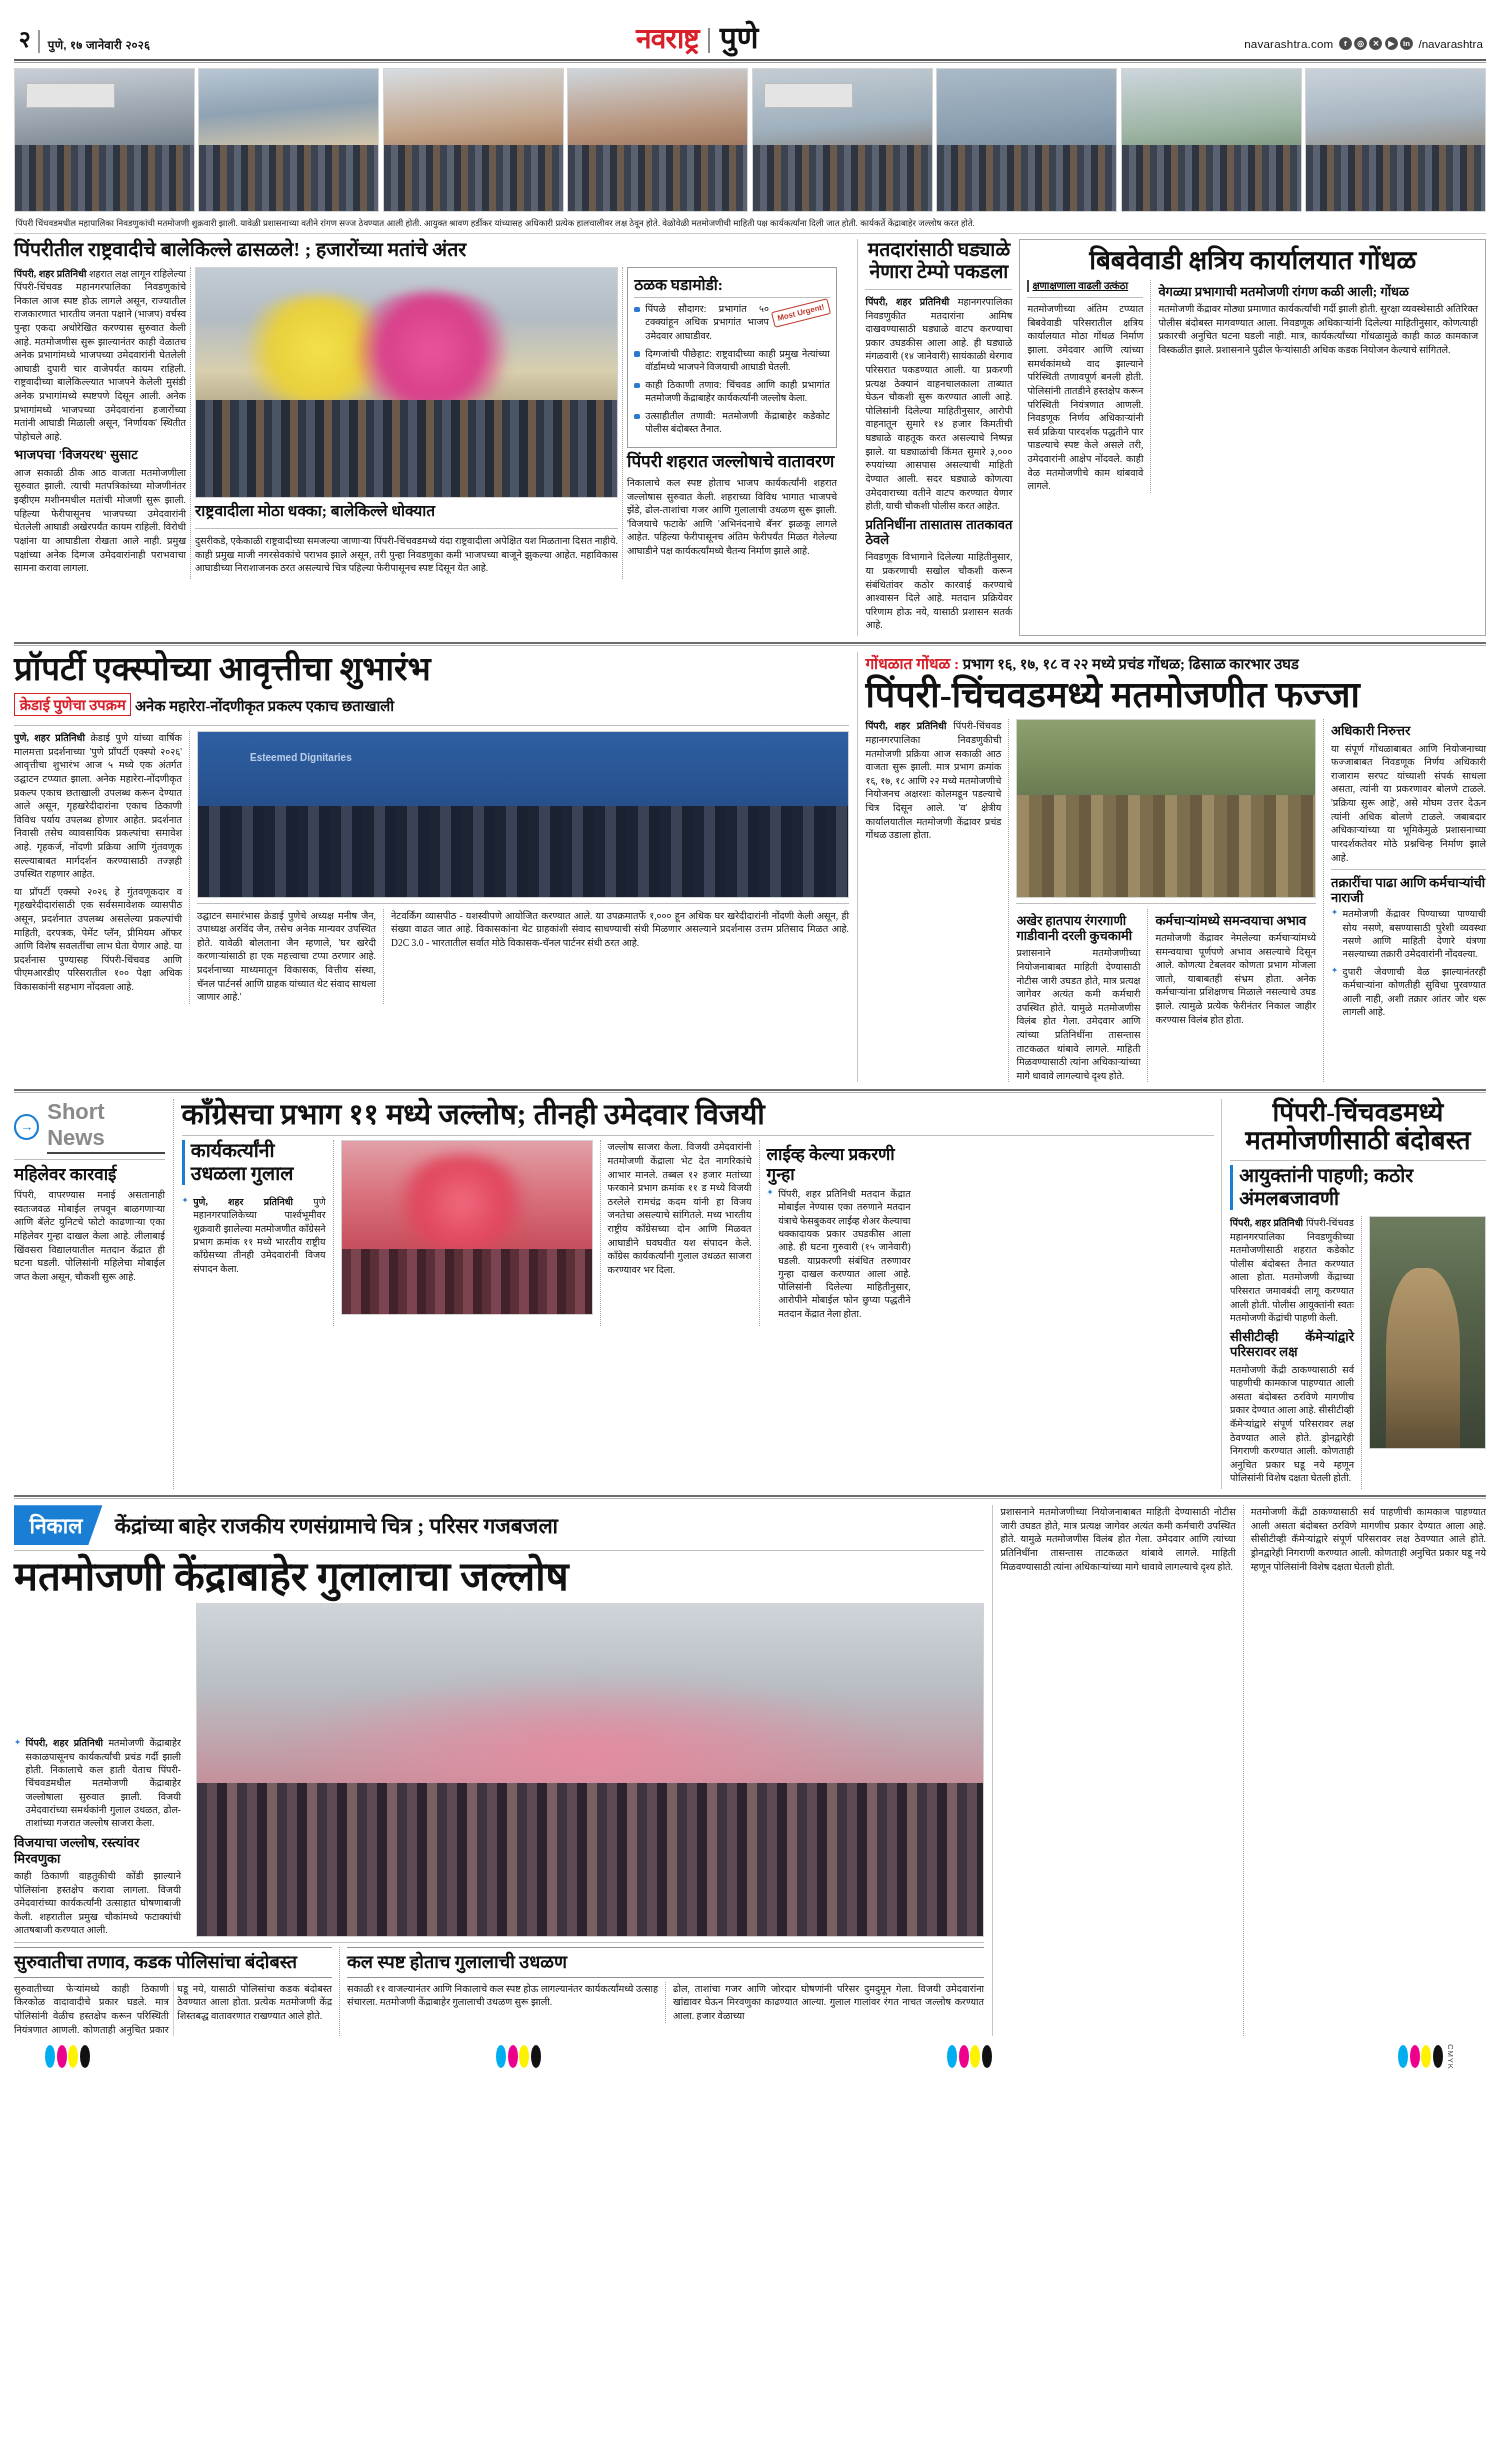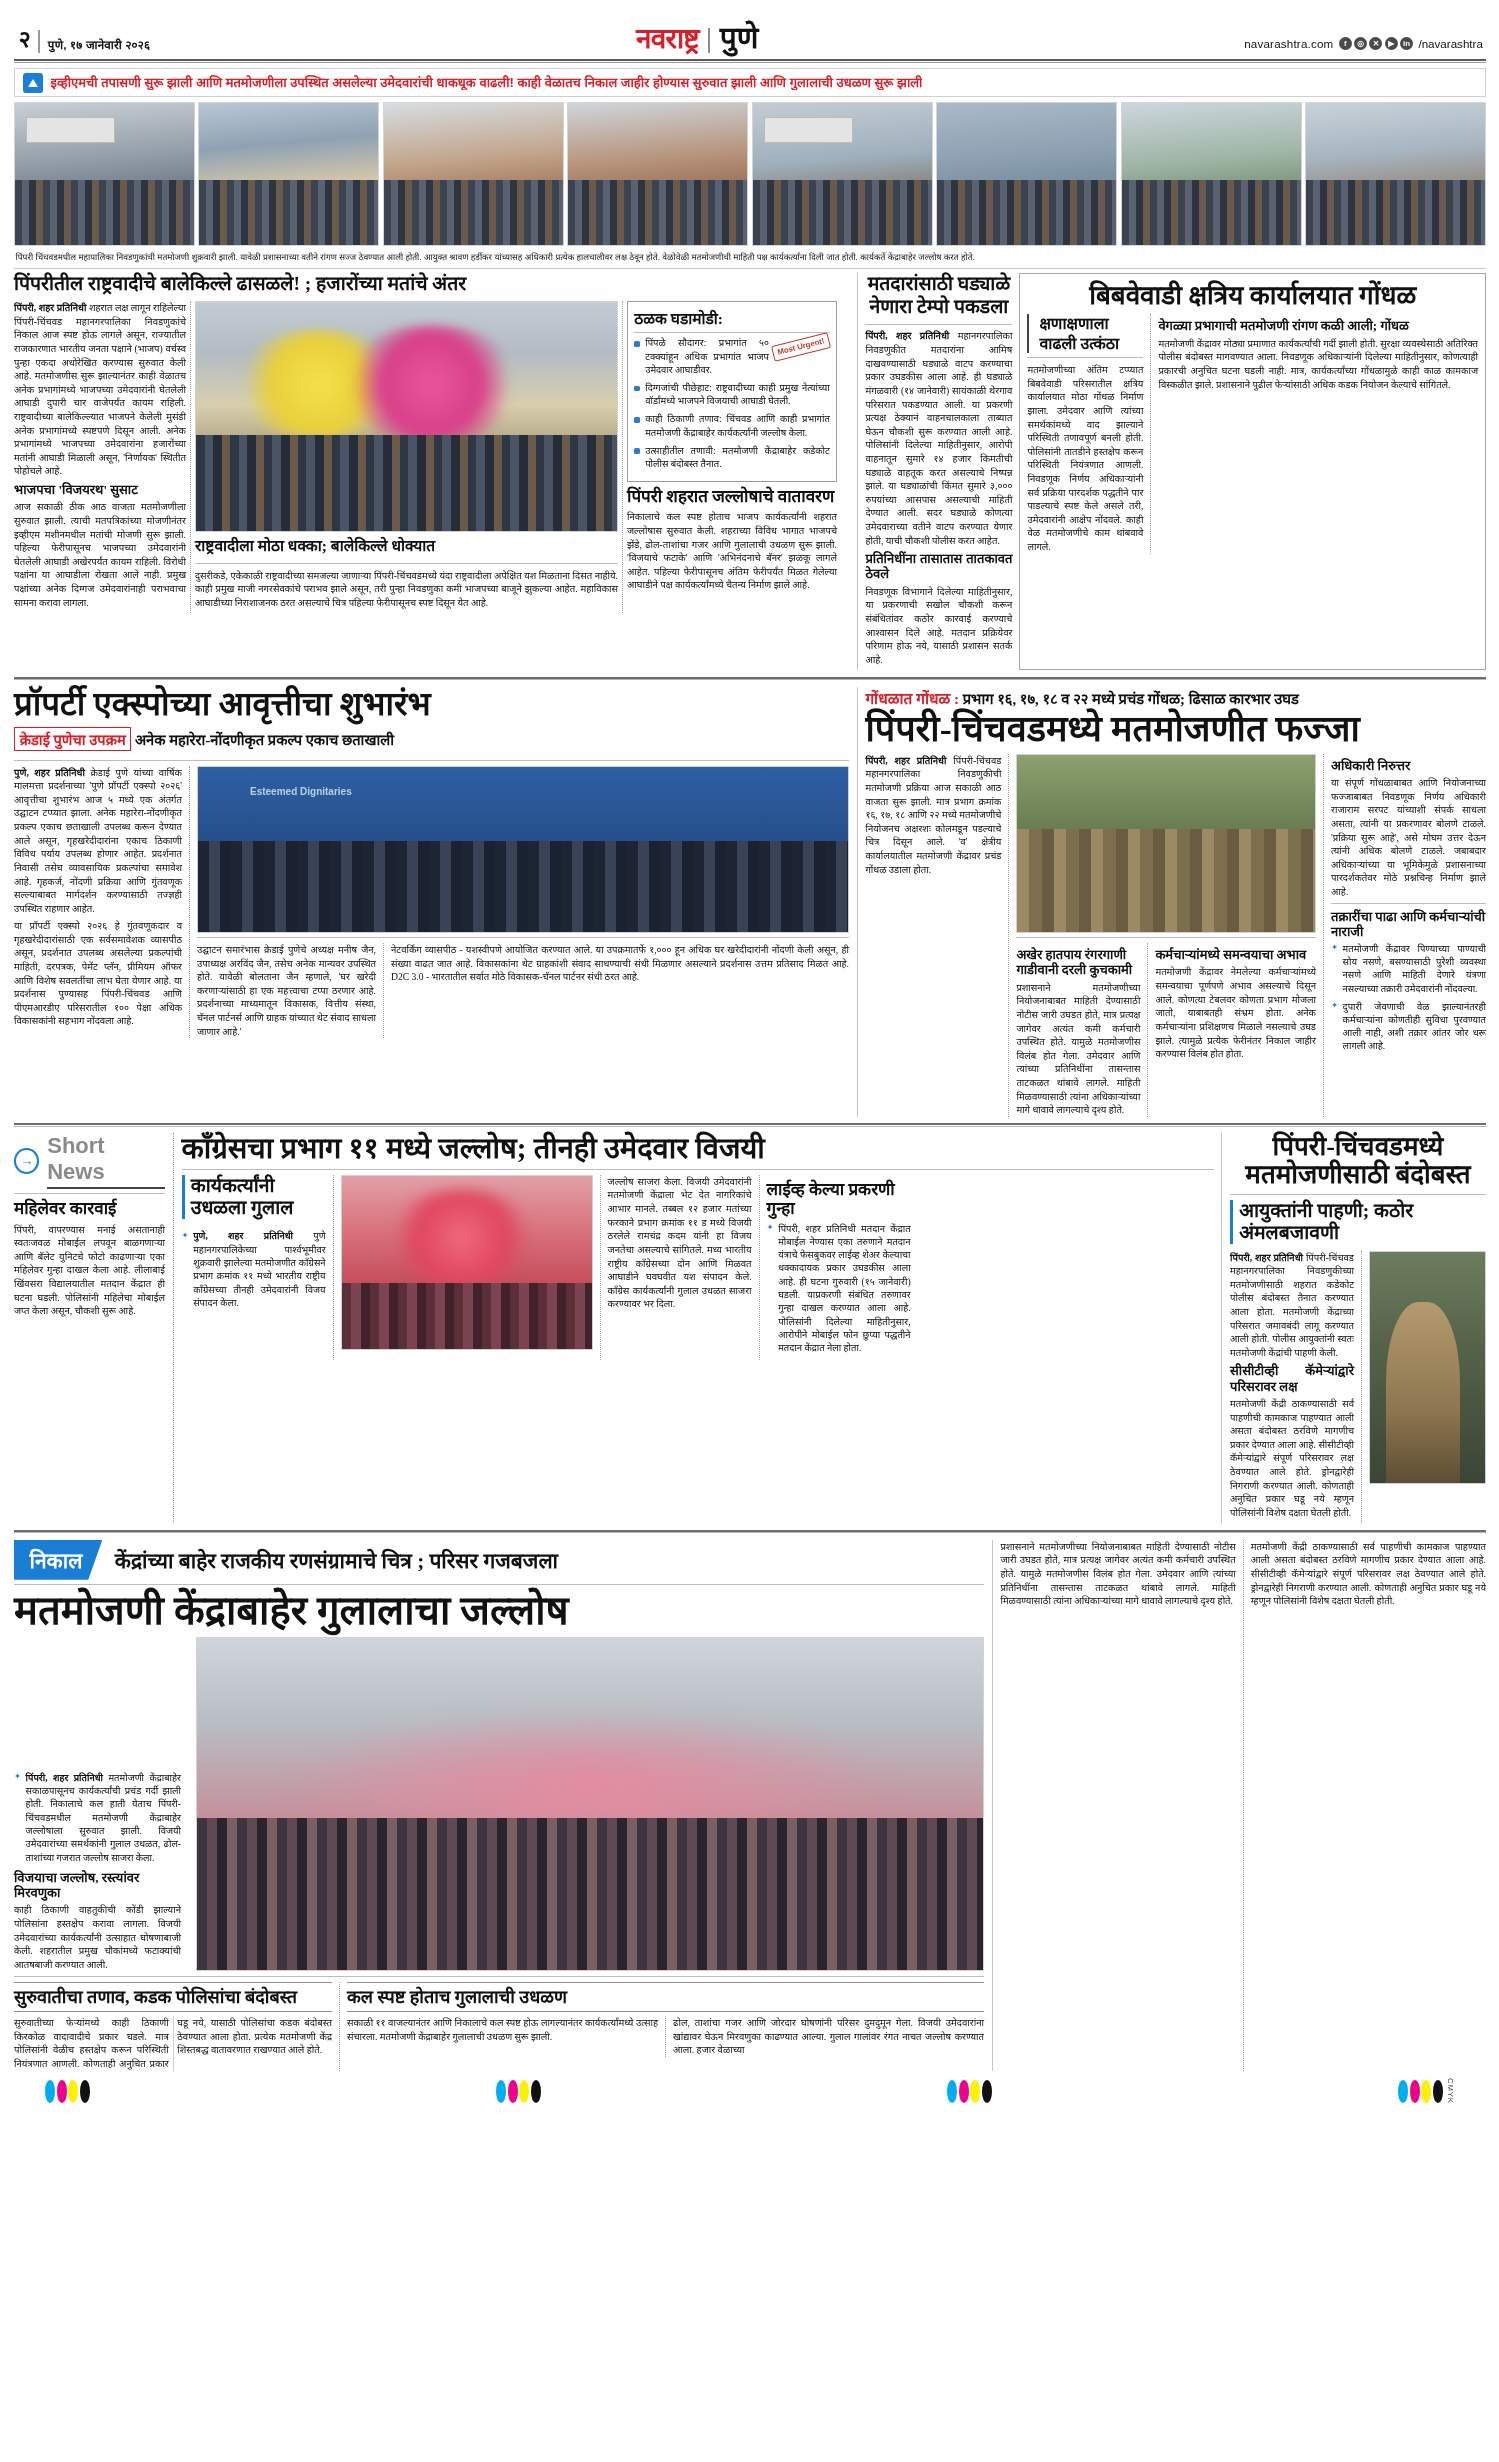--- a/index.html
+++ b/index.html
@@ -112,22 +112,22 @@
   .sub-h-sm { font-family:"Liberation Serif", serif; font-weight:700; font-size:13px; line-height:1.18;
               margin:3.9px 0 3.1px;}
 
   .lead-right { flex:1; display:flex; gap:7px;justify-content:space-between; }
   .rc-narrow { width:147px; }
   .rc-headline { font-family:"Liberation Serif", serif; font-weight:700; font-size:19.4px; line-height:1.16;
                  text-align:center; margin-bottom:5.4px;}
   .boxed-story { border:1.6px solid #a8a8a8; padding:6.2px 7px; flex:1; }
   .boxed-title { font-family:"Liberation Serif", serif; font-weight:700; font-size:26px; line-height:1.12;
                  text-align:center; margin-bottom:4.7px;}
-  .boxed-sub { font-family:"Liberation Serif", serif; font-weight:700; font-size:16px; line-height:1.2;
-               border-left:2.3px solid #444; padding-left:10px; }
+  .boxed-sub { font-family:"Liberation Serif", serif; font-weight:700; font-size:10px; line-height:1.2;
+               border-left:2.3px solid #444; padding-left:3px;text-decoration:underline; }
   .two-col { column-count:2; column-gap:8.5px; column-rule:0.8px solid #cfcfcf; }
 
   
   .s2-left { width:835px; }
   .s2-h1 { font-family:"Liberation Serif", serif; font-weight:700; font-size:33px; line-height:1.08;
            margin-bottom:4.7px;}
   .kicker-red { color:#d8202a; font-weight:700; font-family:"Liberation Serif", serif; font-size:14.7px;
                 border:0.8px solid #d8202a; display:inline-block; padding:0.8px 4.7px; margin-bottom:4.7px;}
   .kicker-plain { font-family:"Liberation Serif", serif; font-size:14.7px; font-weight:700;}
   .s2-grid { display:flex; gap:7px; }
@@ -225,26 +225,20 @@
         <span>◎</span>
         <span>✕</span>
         <span>▶</span>
         <span>in</span>
       </div>
       <div class="mh-handle">/navarashtra</div>
     </div>
   </div>
   <div class="rule-dbl"></div>
 
-  <div class="topbanner">
-    <div class="tb-icon">
-        <i></i>
-      </div>
-    <div class="tb-text">इव्हीएमची तपासणी सुरू झाली आणि मतमोजणीला उपस्थित असलेल्या उमेदवारांची धाकधूक वाढली! काही वेळातच निकाल जाहीर होण्यास सुरुवात झाली आणि गुलालाची उधळण सुरू झाली</div>
-  </div>
 
   <div class="photostrip">
     <div class="ph p1">
         <div class="sky"></div>
         <div class="banner"></div>
         <div class="rowpeople"></div>
       </div>
     <div class="ph p2">
         <div class="sky"></div>
         <div class="rowpeople"></div>

